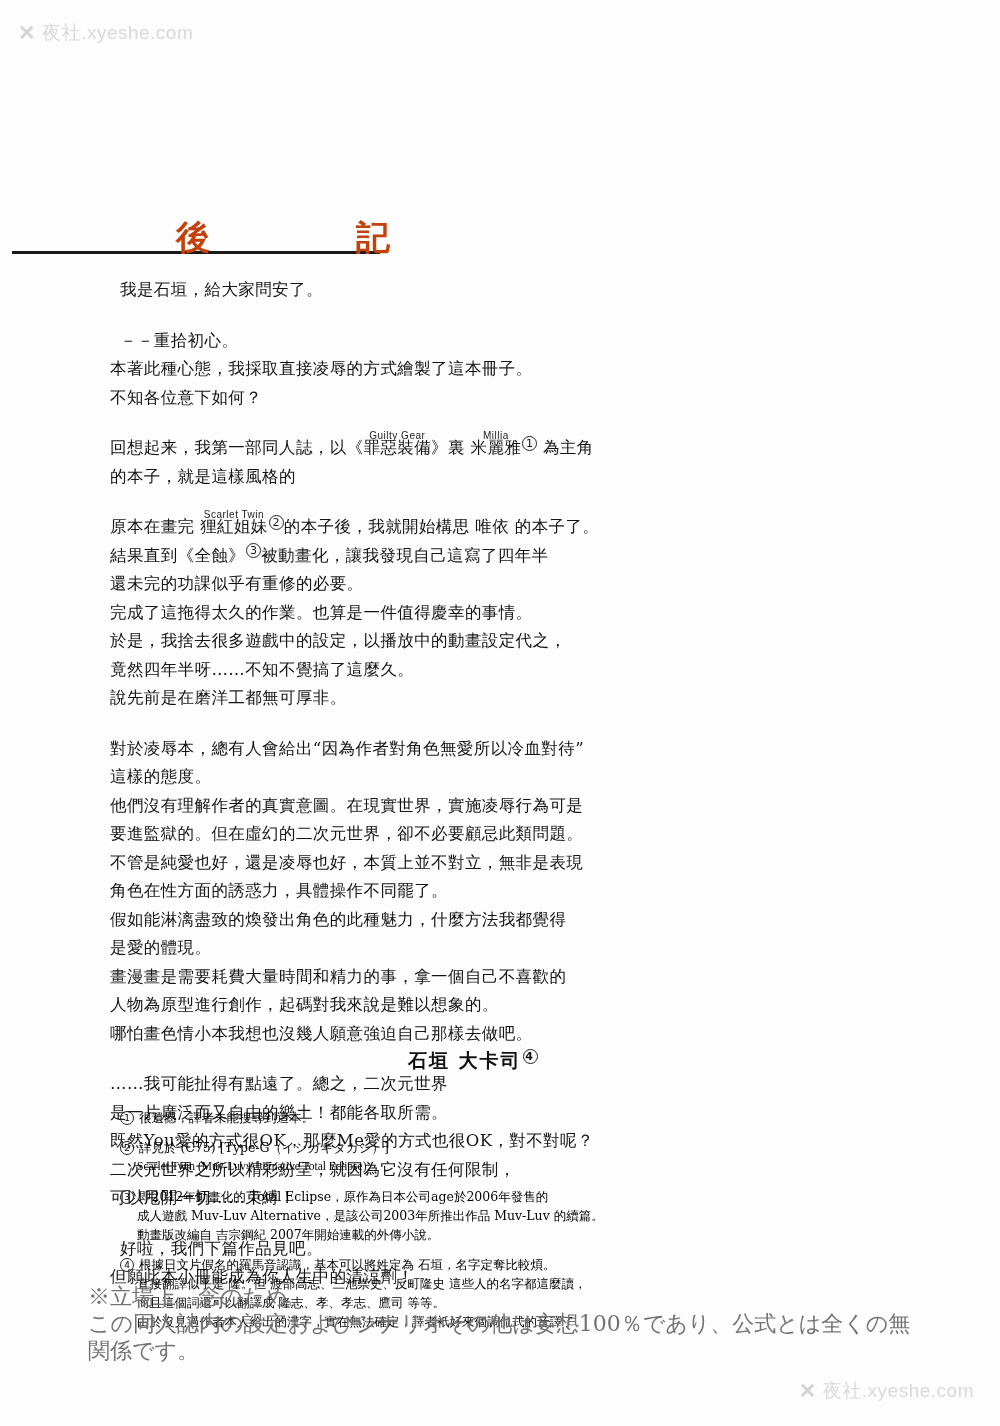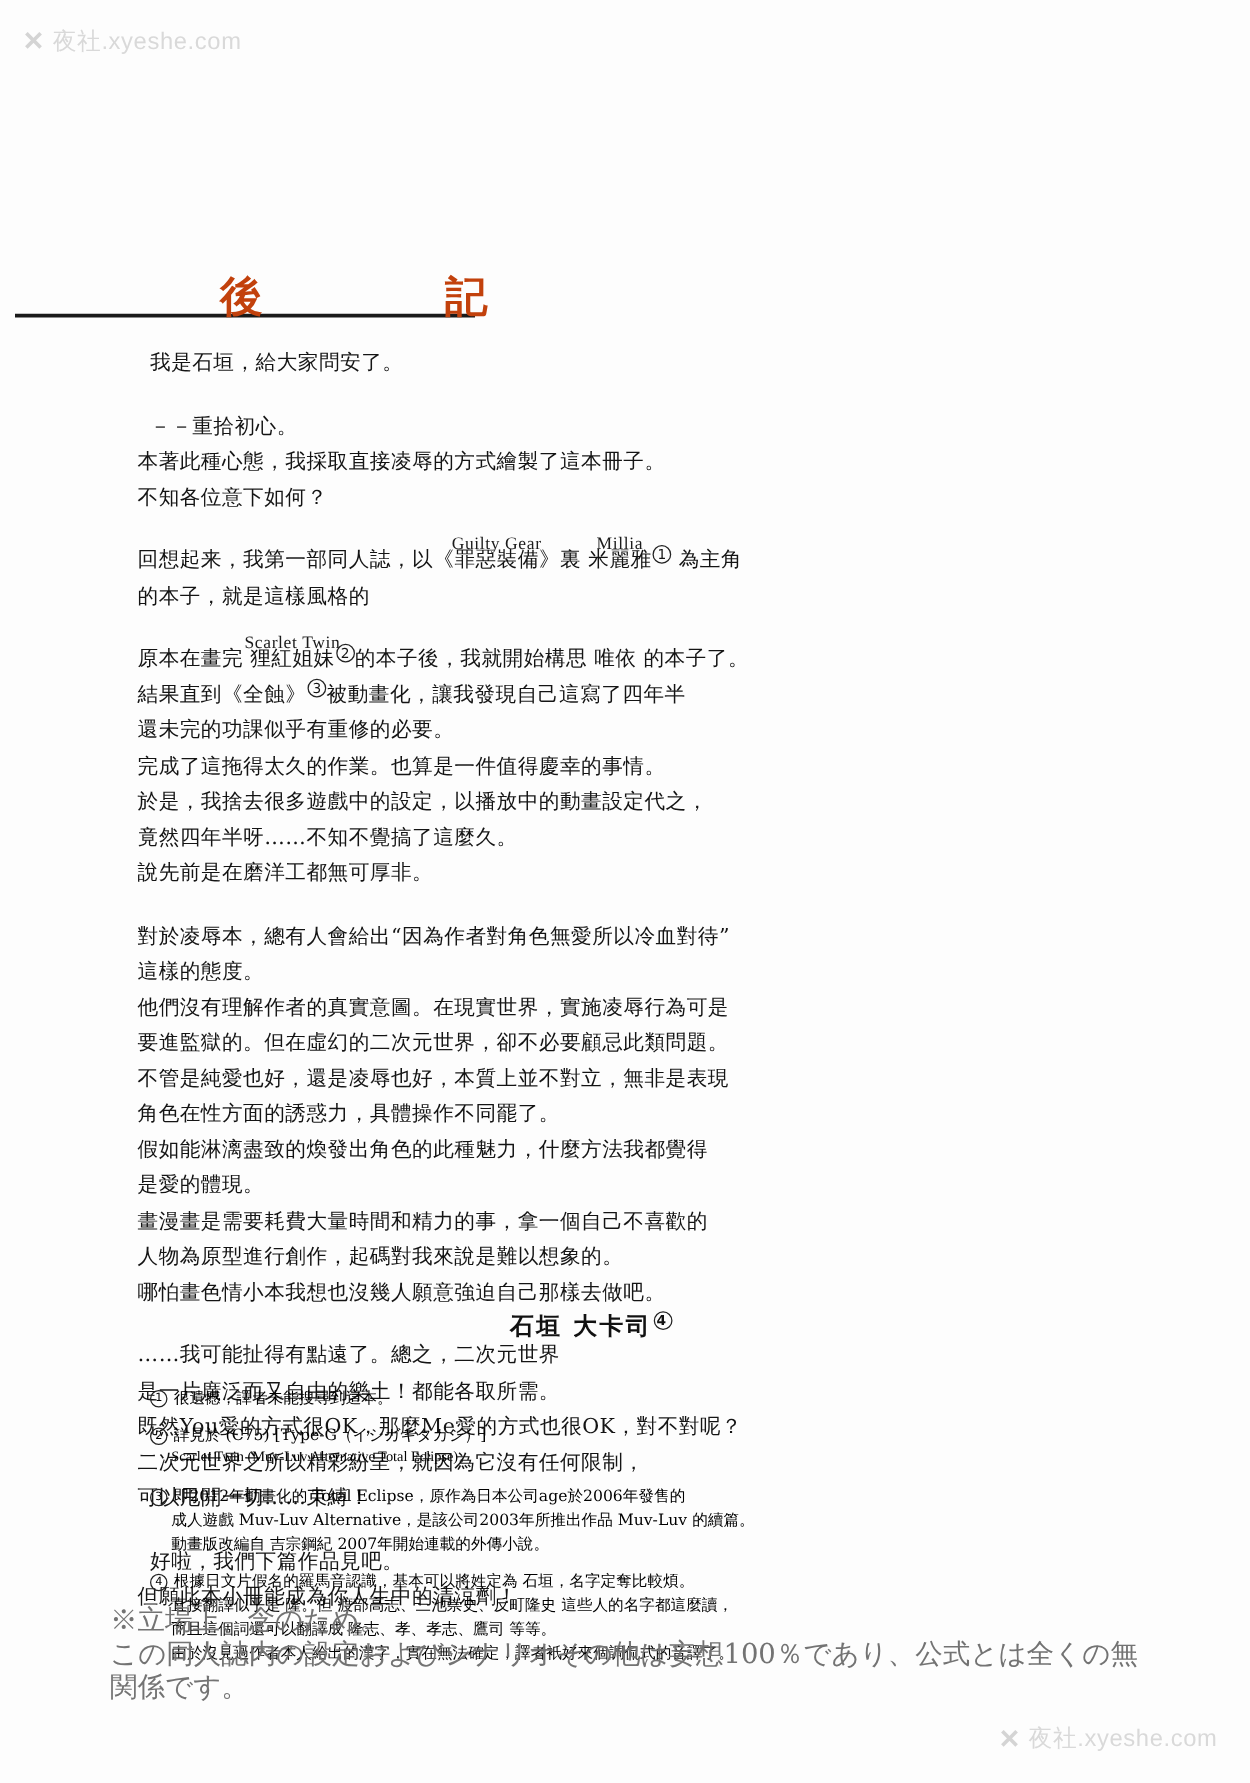--- a/index.html
+++ b/index.html
@@ -88,24 +88,24 @@
     display: inline-block;
     position: relative;
     line-height: 28.5px;
     vertical-align: baseline;
   }
   .ruby-wrap > .rt {
     position: absolute;
     left: 50%;
     transform: translateX(-50%);
     top: -12px;
-    font-size: 14px;
+    font-size: 10px;
     letter-spacing: 0.5px;
     white-space: nowrap;
-    font-family: Liberation Serif, serif;
+    font-family: Liberation Sans, sans-serif;
     color: #1b1b1b;
   }
   .sup-num {
     font-size: 11px;
     vertical-align: super;
     display: inline-block;
     border: 1px solid #222;
     border-radius: 50%;
     width: 13px;
     height: 13px;

